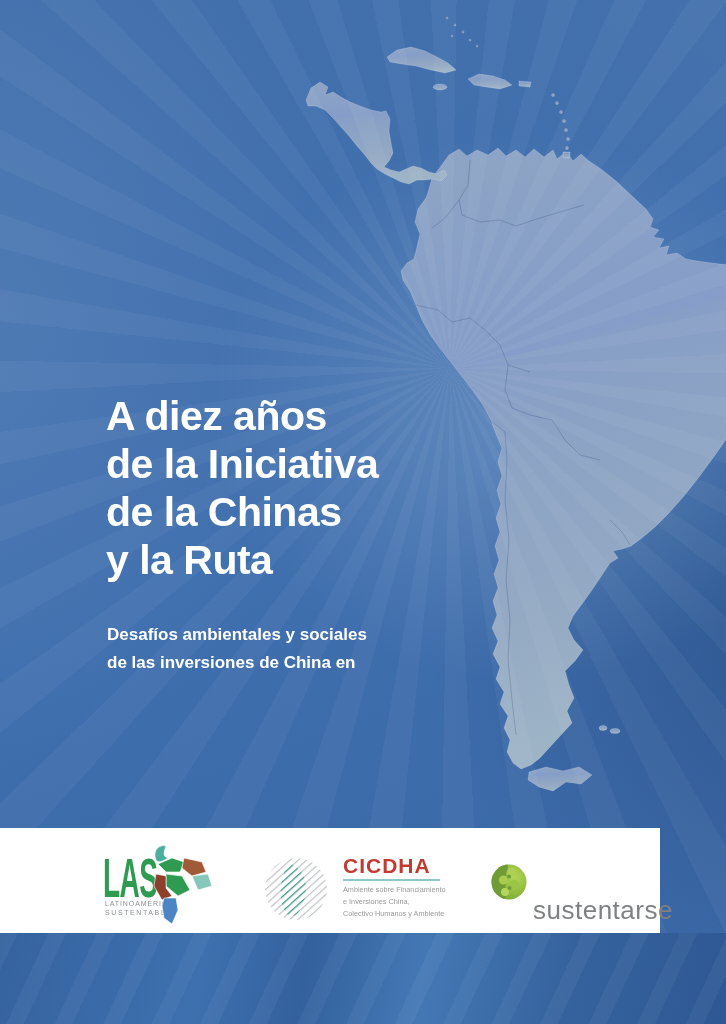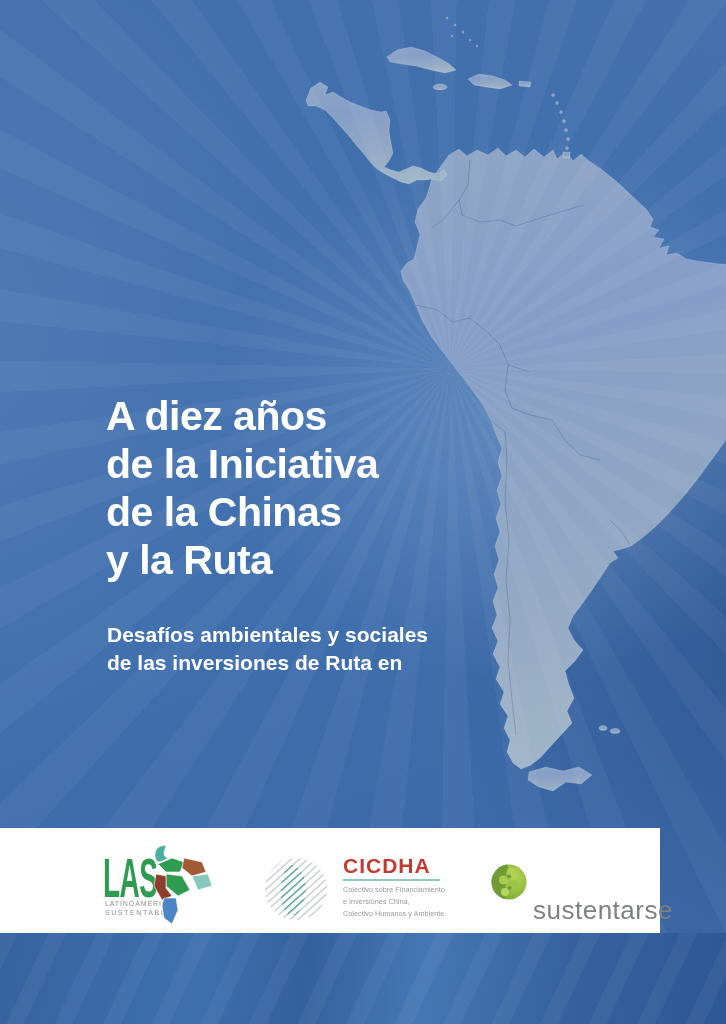--- a/index.html
+++ b/index.html
@@ -22,21 +22,21 @@
     background: repeating-conic-gradient(from 195deg at 62% 36%,
       rgba(255,255,255,0.04) 0deg 4deg, rgba(255,255,255,0) 4deg 9deg);
   }
   .map { position:absolute; left:0; top:0; }
   .title-block {
     position:absolute; left:106px; top:392px;
     color:#ffffff; font-weight:bold; font-size:41px; line-height:48px; letter-spacing:-0.5px;
   }
   .subtitle-block {
     position:absolute; left:107px; top:621px;
-    color:#ffffff; font-weight:bold; font-size:21px; line-height:28px; letter-spacing:0;
+    color:#ffffff; font-weight:bold; font-size:17px; line-height:28px; letter-spacing:0;
   }
   .footer-band {
     position:absolute; left:0; top:828px; width:660px; height:105px; background:#ffffff;
   }
   .bottom-band {
     position:absolute; left:0; top:933px; width:726px; height:91px;
     background:
       repeating-linear-gradient(115deg, rgba(255,255,255,0.045) 0 16px, rgba(255,255,255,0) 16px 44px),
       linear-gradient(100deg, #35639f 0%, #3e70af 28%, #33619d 42%, #4478b4 58%, #35629d 78%, #2e5894 100%);
   }
@@ -117,21 +117,21 @@
 
   <div class="title-block">
     <div>A diez años</div>
     <div>de la Iniciativa</div>
     <div>de la Chinas</div>
     <div>y la Ruta</div>
   </div>
 
   <div class="subtitle-block">
     <div>Desafíos ambientales y sociales</div>
-    <div>de las inversiones de Ruta en</div>
+    <div>de las inversiones de China en</div>
   </div>
 
   <div class="footer-band">
 
     <svg class="las-logo" width="130" height="94" viewBox="0 0 130 94">
       <text transform="translate(9,61) scale(0.5,1)" font-size="56" font-weight="bold" fill="#2f9b51" letter-spacing="-1" font-family="Liberation Sans, sans-serif">LAS</text>
       <text x="11" y="70" font-size="7" letter-spacing="0.9" fill="#8c9196" font-family="Liberation Sans, sans-serif">LATINOAMÉRICA</text>
       <text x="11" y="79" font-size="7" letter-spacing="1.6" fill="#8c9196" font-family="Liberation Sans, sans-serif">SUSTENTABLE</text>
       <g stroke="#ffffff" stroke-width="0.6">
         <path fill="#4cae9f" d="M62,24 C58,14 66,8 72,10 C70,16 68,20 74,22 C68,26 64,27 62,24 Z"></path>
@@ -157,21 +157,21 @@
               <circle cx="34" cy="34" r="31"></circle>
             </clipPath>
         </defs>
         <circle cx="34" cy="34" r="31" fill="url(#hatchGray)"></circle>
         <path clip-path="url(#globeClip)" fill="url(#hatchTeal)" d="M30,10 C42,14 46,28 43,42 C40,56 33,64 26,60 C19,54 17,38 20,26 C22,17 25,8 30,10 Z"></path>
       </svg>
       <div class="cicdha-text">
         <div class="cicdha-acronym" style="color:#c23b31;">CICDHA</div>
         <div class="cicdha-rule" style="background:#8fc9c6;"></div>
         <div class="cicdha-desc">
-          <div>Colectivo sobre Financiamiento</div>
+          <div>Ambiente sobre Financiamiento</div>
           <div>e Inversiones China,</div>
           <div>Colectivo Humanos y Ambiente</div>
         </div>
       </div>
     </div>
 
     <div class="sus-logo">
       <svg class="sus-mark" width="38" height="38" viewBox="0 0 38 38">
         <defs>
           <radialGradient id="susGrad" cx="0.65" cy="0.35" r="0.9">

